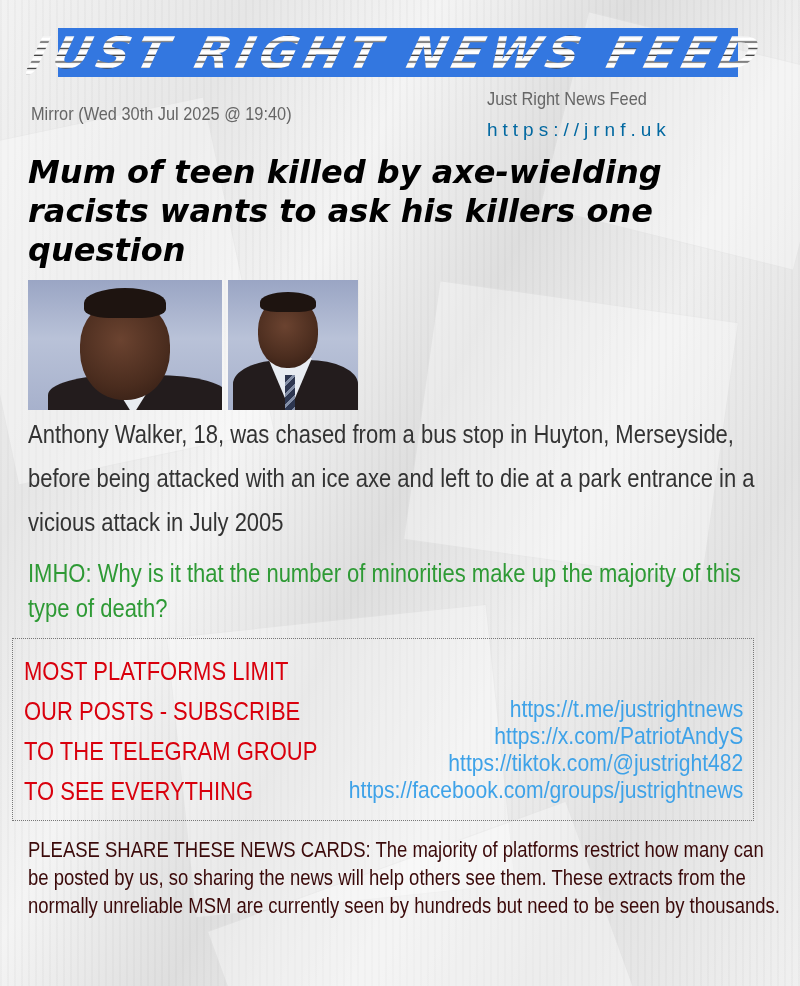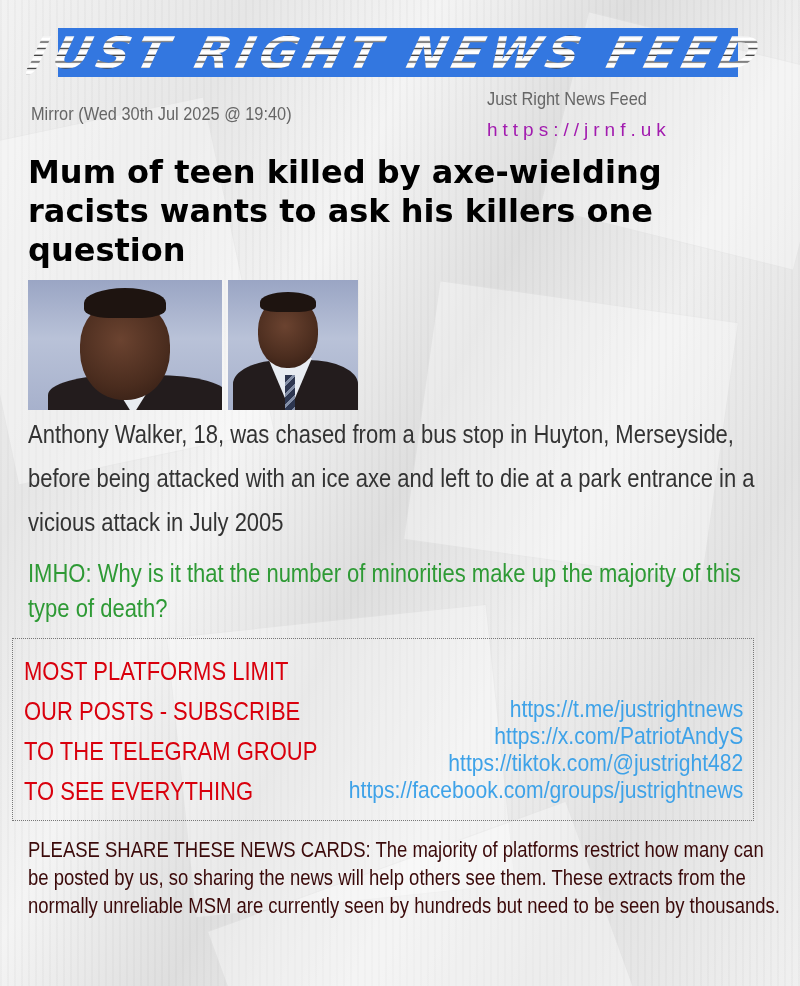--- a/index.html
+++ b/index.html
@@ -38,28 +38,29 @@
       font-size: 19px; color: #666; transform: scaleX(0.86); transform-origin: left;
       white-space: nowrap;
     }
     .brand-name {
       position: absolute; left: 487px; top: 88px;
       font-size: 19px; color: #666; transform: scaleX(0.86); transform-origin: left;
       white-space: nowrap;
     }
     .brand-url {
       position: absolute; left: 487px; top: 119px;
-      font-size: 19px; color: #a21caf; letter-spacing: 5px; white-space: nowrap;
+      font-size: 19px; color: #0369a1; letter-spacing: 5px; white-space: nowrap;
     }
 
     .headline {
       position: absolute; left: 28px; top: 153px; width: 740px;
       font-family: "DejaVu Sans", sans-serif; font-weight: bold;
       font-size: 32px; line-height: 39px; color: #000;
       margin: 0;
+      font-style: italic;
     }
 
     .photos { position: absolute; left: 28px; top: 280px; display: flex; gap: 6px; }
     .photo { height: 130px; position: relative; overflow: hidden;
       background: linear-gradient(180deg, #9aa5c4 0%, #b9c2d8 45%, #a7b1cc 100%); }
     .photo.p1 { width: 194px; }
     .photo.p2 { width: 130px; }
     .face { position: absolute; border-radius: 45% 45% 48% 48%; background: radial-gradient(circle at 45% 40%, #6b4330 0%, #4a2c1e 60%, #2e1a12 100%); }
     .hair { position: absolute; border-radius: 50% 50% 30% 30%; background: #1e1410; }
     .suit { position: absolute; background: #231c1d; border-radius: 40% 40% 0 0; }

